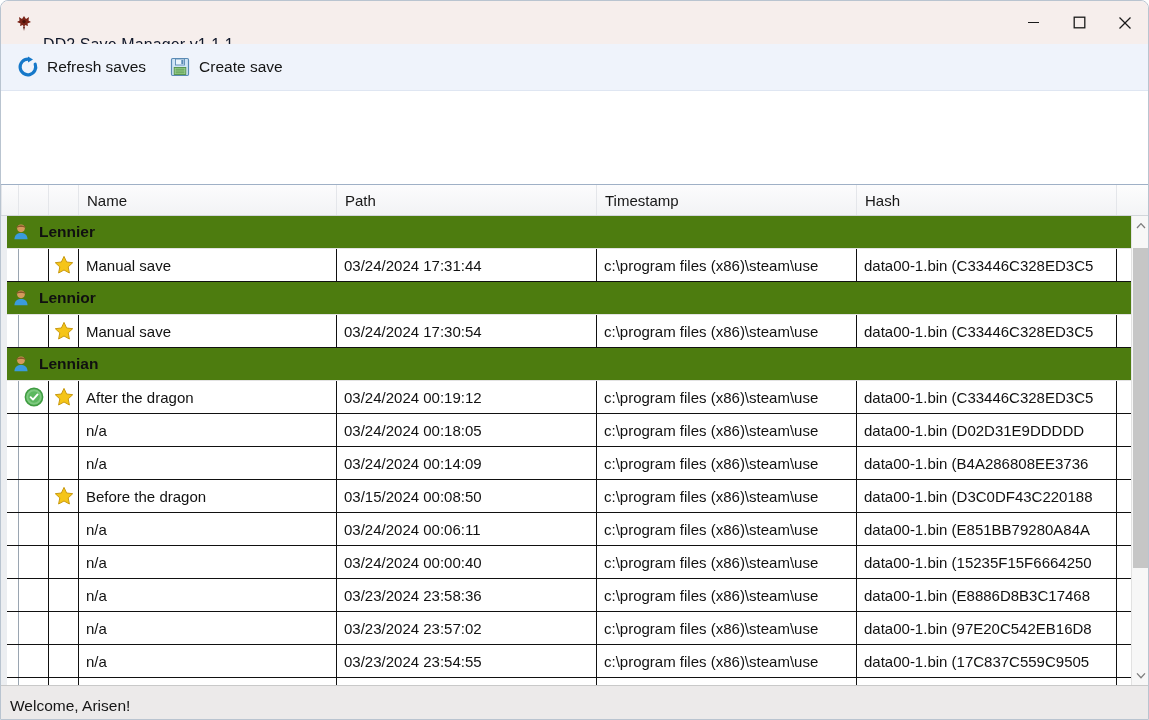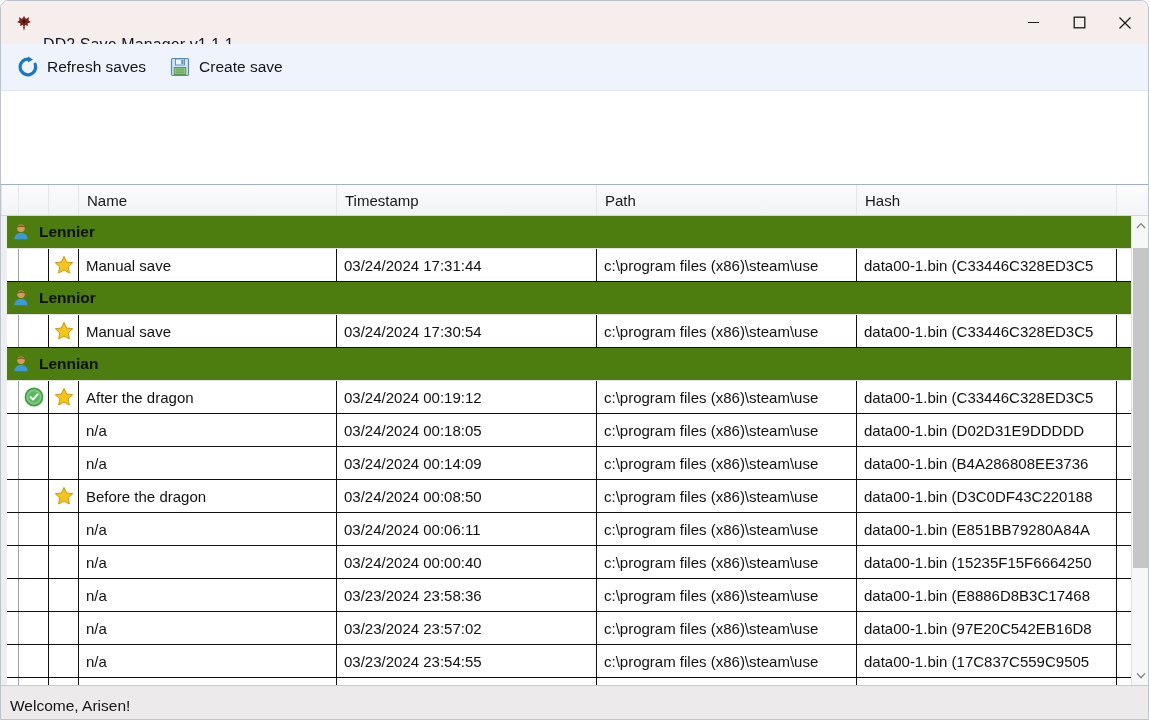--- a/index.html
+++ b/index.html
@@ -382,22 +382,22 @@
     </div>
   </div>
 
   <div class="gridwrap">
 
     <div class="gridhead">
       <div class="hc first c-gut"></div>
       <div class="hc c-st"></div>
       <div class="hc c-star"></div>
       <div class="hc c-name">Name</div>
+      <div class="hc c-path">Path</div>
       <div class="hc c-time">Timestamp</div>
-      <div class="hc c-path">Path</div>
       <div class="hc c-hash">Hash</div>
     </div>
 
     <div class="gridbody" id="grid-body">
         <div class="grouphdr">
           <span class="gi"><svg width="20" height="20" viewBox="0 0 22 22">
               <circle cx="11" cy="7" r="4.2" fill="#d59a5c"></circle>
               <path d="M3.8 19 C3.8 13.8 7.3 12 11 12 C14.7 12 18.2 13.8 18.2 19 Z" fill="#3a9bdc"></path>
               <path d="M5.6 6.2 C7.2 2.8 14.8 2.8 16.4 6.2 C14 5.1 8 5.1 5.6 6.2 Z" fill="#8a5a2b"></path>
             </svg></span>
@@ -527,21 +527,21 @@
           <div class="cell icocell c-st"></div>
           <div class="cell icocell c-star">
             <svg width="20" height="20" viewBox="0 0 20 20">
               <path d="M10 1.4 L12.6 7 L18.7 7.7 L14.2 11.9 L15.4 18 L10 15 L4.6 18 L5.8 11.9 L1.3 7.7 L7.4 7 Z" fill="#f5c518" stroke="#c99a10" stroke-width="1"></path>
             </svg>
           </div>
           <div class="cell c-name">
             <span class="txt">Before the dragon</span>
           </div>
           <div class="cell c-time">
-            <span class="txt">03/24/2024 00:08:50</span>
+            <span class="txt">03/15/2024 00:08:50</span>
           </div>
           <div class="cell c-path">
             <span class="txt">c:\program files (x86)\steam\use</span>
           </div>
           <div class="cell c-hash">
             <span class="txt">data00-1.bin (D3C0DF43C220188</span>
           </div>
         </div>
         <div class="row">
           <div class="cell gutter c-gut"></div>

